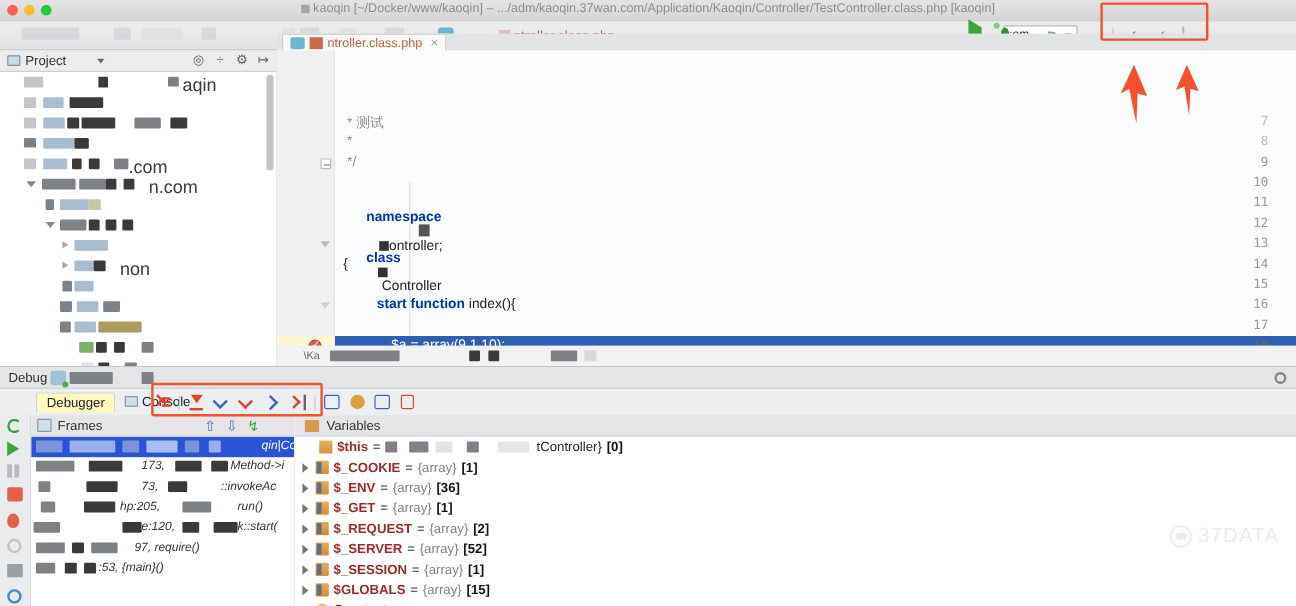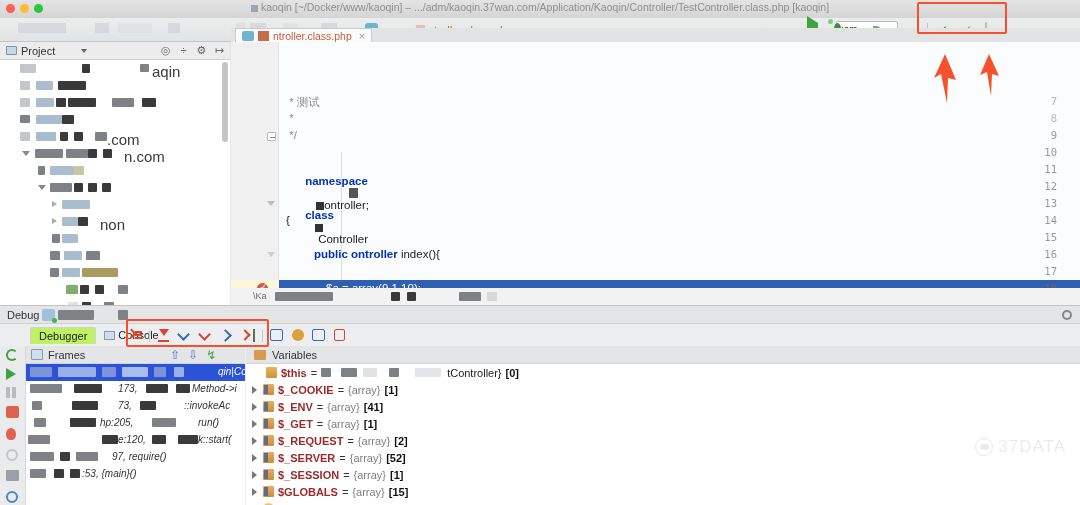--- a/index.html
+++ b/index.html
@@ -134,21 +134,21 @@
   
   .dbg { position:absolute; left:0; top:305px; width:1080px; height:200px; background:#eceef0; border-top:1px solid #c4c4c4;}
   .dbg-header { position:absolute; left:0; top:0; width:1080px; height:18px; background:#e3e5e7; border-bottom:1px solid #cfd1d3;}
   .dbg-header .lbl { position:absolute; left:7px; top:3px; font-size:11px; color:#333;}
   .dbg-ico { position:absolute; left:42px; top:3px; width:13px; height:12px; background:#9fc2d8; border-radius:2px;}
   .dbg-ico::after{content:"";position:absolute;right:-2px;bottom:-2px;width:5px;height:5px;background:#4caf50;border-radius:50%;}
   .gear { position:absolute; right:8px; top:4px; width:10px;height:10px;border:2px solid #888;border-radius:50%;}
 
   .dbg-tabs { position:absolute; left:30px; top:19px; height:20px; display:flex; align-items:center; }
   .dtab { font-size:11px; color:#222; padding:2px 8px; border-radius:2px 2px 0 0;}
-  .dtab.active { background:#bef264; border:1px solid #cfd1d3; border-bottom:none;}
+  .dtab.active { background:#fef9c3; border:1px solid #cfd1d3; border-bottom:none;}
   .dtab .tico { display:inline-block; width:11px;height:9px;border:1px solid #8a9aa8;background:#cfe0ea;vertical-align:-1px;margin-right:3px;}
 
   .dbg-toolbar { position:absolute; left:128px; top:20px; height:19px; display:flex; align-items:center; gap:7px;}
   .sic { width:14px; height:13px; position:relative; display:inline-block; }
   .sic-arrow-dn { width:0;height:0;border-left:5px solid transparent;border-right:5px solid transparent;border-top:7px solid #d9452e;}
   .sic-bar { position:absolute;left:1px;bottom:0;width:11px;height:2px;background:#d9452e;}
   .sic-lines { position:absolute; right:0; top:2px; width:7px;}
   .sic-lines i { display:block; height:1.5px; background:#d9452e; margin-bottom:1.5px;}
   .sic-diag { position:absolute; left:1px; top:1px; width:10px;height:10px; border-bottom:2px solid #d9452e; border-right:2px solid #d9452e; transform:rotate(-45deg);}
 
@@ -404,21 +404,21 @@
       <span style="display:inline-block;width:13px;"></span><span>Controller</span>
     </div>
 
     <div class="lineno" style="top:172px;">14</div>
     <div class="code" style="top:172px;"><span>{</span></div>
 
     <div class="lineno" style="top:189px;text-align:right;">15</div>
 
     <div class="lineno" style="top:206px;">16</div>
     <div class="foldmark" style="top:210px;border-left:4px solid transparent;border-right:4px solid transparent;border-top:5px solid #cfcfcf;width:0;height:0;"></div>
-    <div class="code" style="top:206px;padding-left:28px;"><span class="kw" style="color:#0033b3;">public ontroller</span><span style="color:#222;"> index(){</span></div>
+    <div class="code" style="top:206px;padding-left:28px;"><span class="kw" style="color:#0033b3;">start function</span><span style="color:#222;"> index(){</span></div>
 
     <div class="lineno" style="top:223px;">17</div>
 
     <div class="lineno" style="top:240px;color:#666;">18</div>
     <div class="bpmark" style="top:241px;"></div>
     <div class="code" style="top:240px;padding-left:40px;color:#fff;">$a = array(9,1,10);</div>
 
     <div class="lineno" style="top:257px;">19</div>
 
     <div class="lineno" style="top:274px;">20</div>
@@ -627,21 +627,21 @@
         <span class="var-eq">=</span>
         <span class="var-val">{array}</span>
         <span class="var-cnt">[1]</span>
       </div>
       <div class="var-row">
         <span class="var-tri"></span>
         <span class="var-ic arr"></span>
         <span class="var-name">$_ENV</span>
         <span class="var-eq">=</span>
         <span class="var-val">{array}</span>
-        <span class="var-cnt">[41]</span>
+        <span class="var-cnt">[36]</span>
       </div>
       <div class="var-row">
         <span class="var-tri"></span>
         <span class="var-ic arr"></span>
         <span class="var-name">$_GET</span>
         <span class="var-eq">=</span>
         <span class="var-val">{array}</span>
         <span class="var-cnt">[1]</span>
       </div>
       <div class="var-row">

